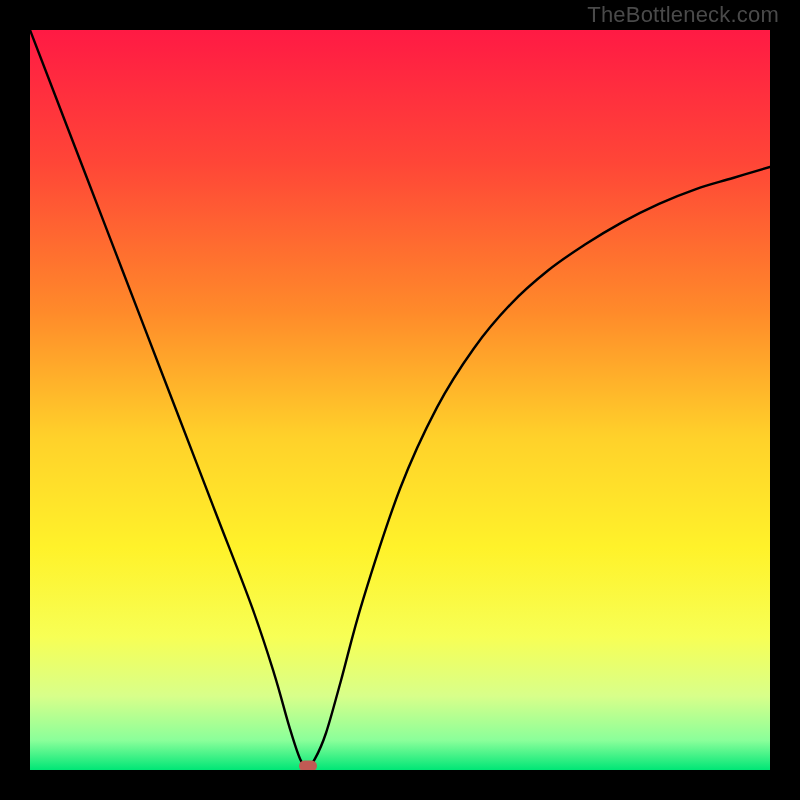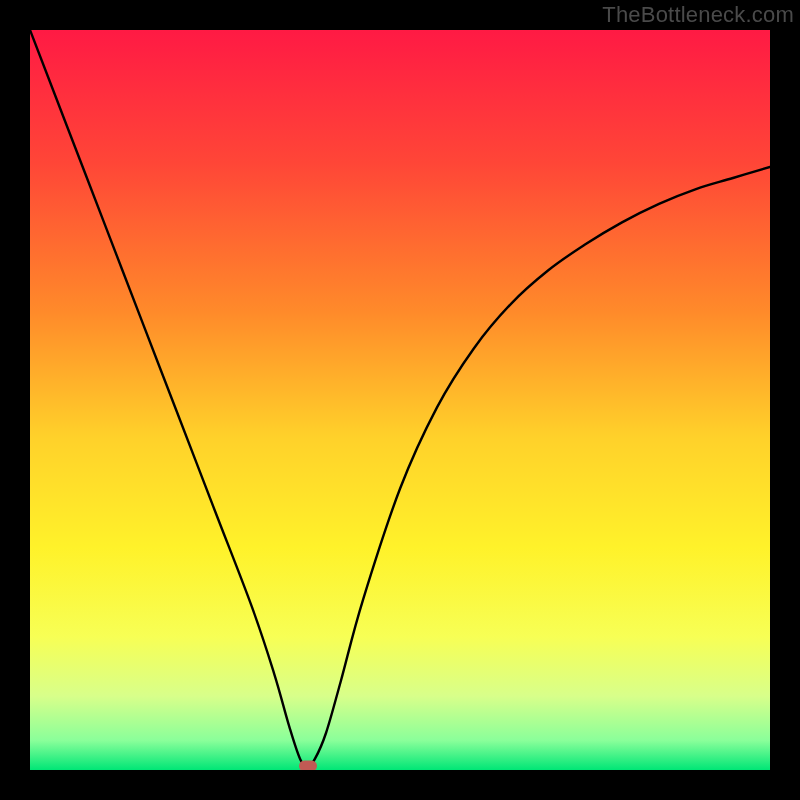--- a/index.html
+++ b/index.html
@@ -13,21 +13,21 @@
   }
   .frame {
     position: relative;
     width: 800px;
     height: 800px;
     background: #000;
   }
   .watermark {
     position: absolute;
     top: 2px;
-    right: 6px;
+    right: 21px;
     color: #4a4a4a;
     font-size: 22px;
     font-weight: 500;
     letter-spacing: 0.2px;
     z-index: 5;
   }
   .plot-area {
     position: absolute;
     left: 30px;
     top: 30px;

